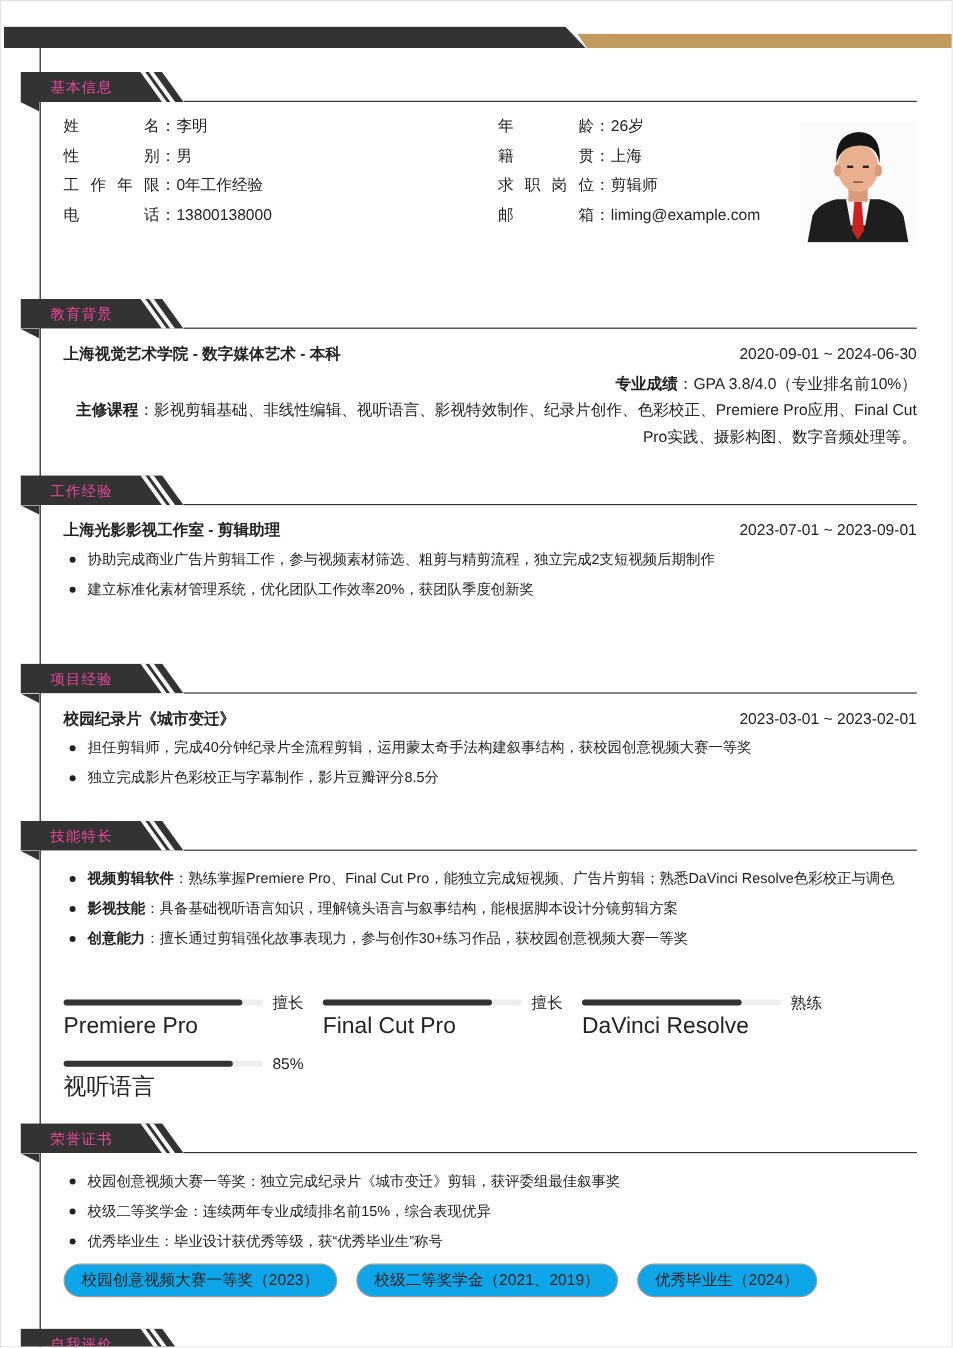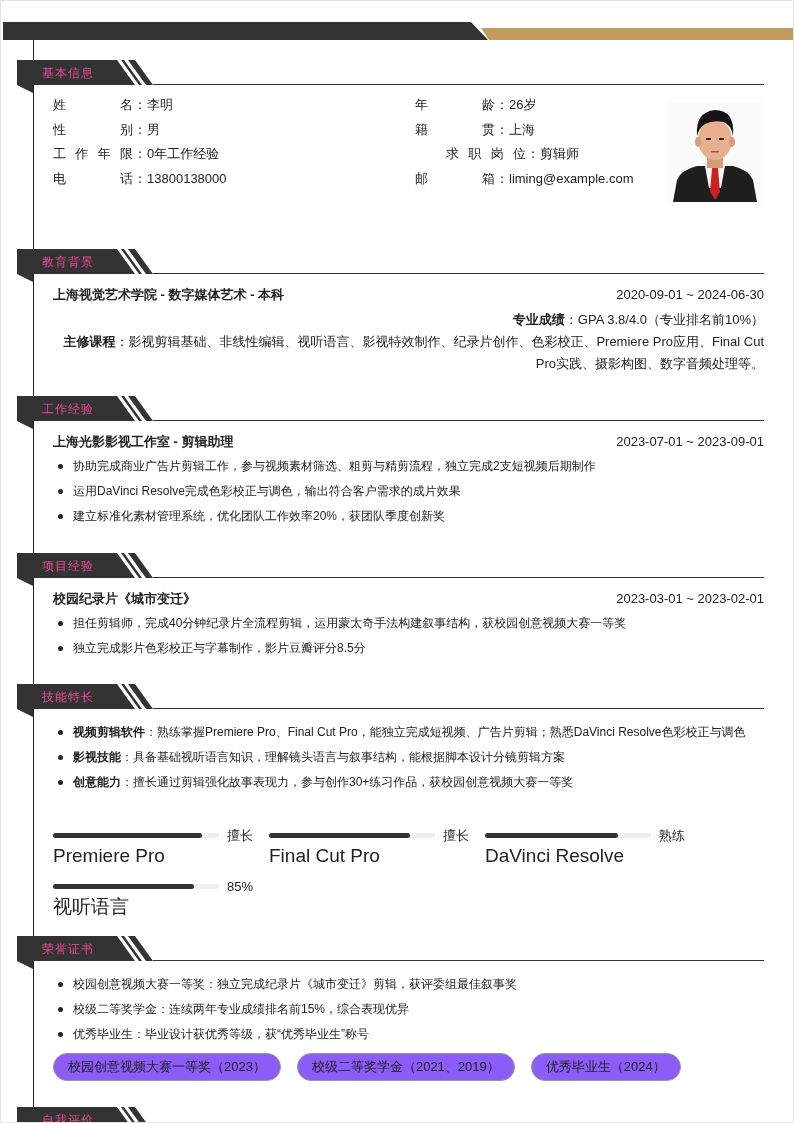--- a/index.html
+++ b/index.html
@@ -39,21 +39,21 @@
 
     
     .skills { position: absolute; left: 52px; top: 826px; width: 700px; height: 90px; }
     .skill { position: absolute; width: 200px; height: 40px; }
     .skill-track { position: absolute; left: 0; top: 6px; width: 166px; height: 5px; background: #eee; border-radius: 3px; }
     .skill-fill { position: absolute; left: 0; top: 0; height: 5px; background: #333; border-radius: 3px; }
     .skill-level { position: absolute; left: 174px; top: 0; font-size: 13px; line-height: 18px; }
     .skill-name { position: absolute; left: 0; top: 20px; font-size: 19px; line-height: 18px; white-space: nowrap; }
 
     .pills { display: flex; gap: 16px; margin-top: 8px; margin-left: 36px; }
-    .pill { border: 1px solid #999; border-radius: 14px; height: 28px; line-height: 26px; padding: 0 14px; font-size: 13px; background: #8b5cf6; white-space: nowrap; }
+    .pill { border: 1px solid #999; border-radius: 14px; height: 28px; line-height: 26px; padding: 0 14px; font-size: 13px; background: #0ea5e9; white-space: nowrap; }
   </style>
 </head>
 <body>
 
 <div class="page">
   <div class="topbar-dark"></div>
   <div class="topbar-gold"></div>
   <div class="vline"></div>
 
   <div class="section" style="top:59px;">
@@ -82,21 +82,21 @@
     <div class="info-row" style="left:0;top:74px;">
       <span class="info-label">电话</span><span class="info-colon">：</span><span>13800138000</span>
     </div>
 
     <div class="info-row" style="left:362px;top:0;">
       <span class="info-label">年龄</span><span class="info-colon">：</span><span>26岁</span>
     </div>
     <div class="info-row" style="left:362px;top:25px;">
       <span class="info-label">籍贯</span><span class="info-colon">：</span><span>上海</span>
     </div>
-    <div class="info-row" style="left:362px;top:49px;margin-left:31px;">
+    <div class="info-row" style="left:362px;top:49px;">
       <span class="info-label">求职岗位</span><span class="info-colon">：</span><span>剪辑师</span>
     </div>
     <div class="info-row" style="left:362px;top:74px;">
       <span class="info-label">邮箱</span><span class="info-colon">：</span><span>liming@example.com</span>
     </div>
   </div>
 
   <div class="photo">
     <svg viewBox="0 0 96 100" width="96" height="100">
       <rect width="96" height="100" fill="#fbfbfb"></rect>
@@ -159,21 +159,20 @@
       <div class="sec-title">工作经验</div>
       <div class="sec-rule"></div>
     </div>
     <div class="sec-body" style="padding-top:10px;">
       <div class="row-flex">
         <span class="bold">上海光影影视工作室 - 剪辑助理</span>
         <span>2023-07-01 ~ 2023-09-01</span>
       </div>
       <ul class="bullets">
         <li>协助完成商业广告片剪辑工作，参与视频素材筛选、粗剪与精剪流程，独立完成2支短视频后期制作</li>
-        <li>运用DaVinci Resolve完成色彩校正与调色，输出符合客户需求的成片效果</li>
         <li>建立标准化素材管理系统，优化团队工作效率20%，获团队季度创新奖</li>
       </ul>
     </div>
   </div>
 
   <div class="section" style="top:552px;">
     <div class="sec-head">
       <div class="sec-tab"></div>
       <div class="sec-tab-fold"></div>
       <svg class="sec-stripes" viewBox="0 0 40 25">

